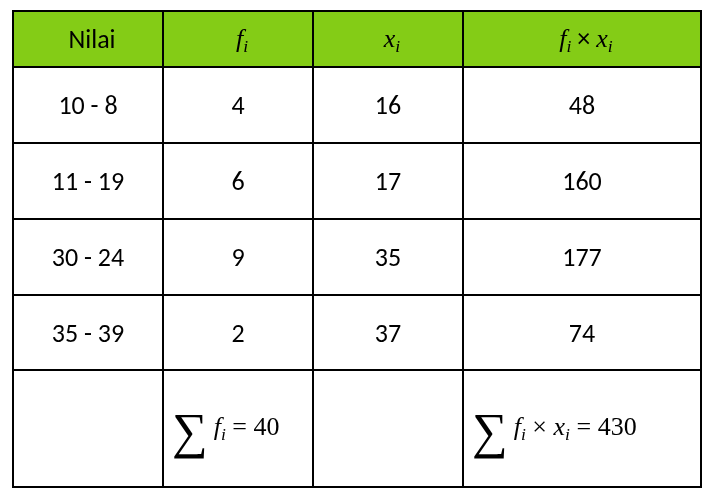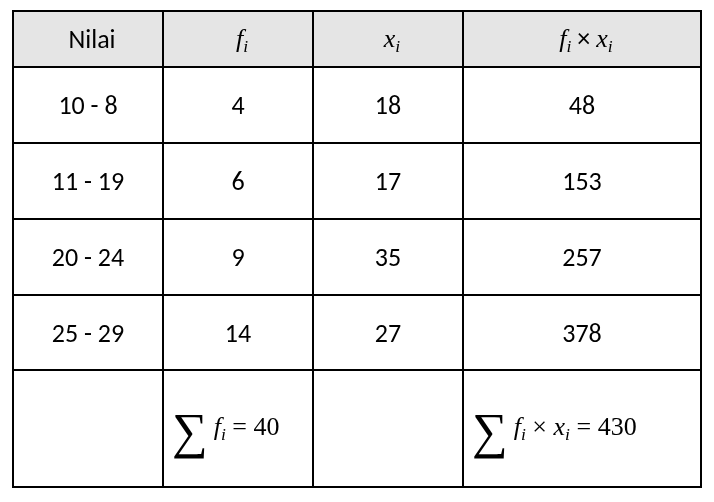--- a/index.html
+++ b/index.html
@@ -23,21 +23,21 @@
     table-layout: fixed;
   }
   th, td {
     border: 2px solid #000;
     text-align: center;
     vertical-align: middle;
     padding: 0;
     height: 54px;
   }
   th {
-    background: #e5e5e5;
+    background: #84cc16;
     font-weight: normal;
     padding-left: 8px;
   }
   .col-nilai { width: 150px; }
   .col-fi    { width: 150px; }
   .col-xi    { width: 150px; }
   .col-fixi  { width: auto; }
   .math-it { font-family: "Cambria Math", "Times New Roman", serif; font-style: italic; }
   .sub { font-size: 0.68em; font-style: italic; vertical-align: -0.28em; font-family: "Cambria Math","Times New Roman",serif; }
   .sum-row td { height: 84px; }
@@ -76,40 +76,40 @@
       </th>
       <th>
         <span class="math-it">f</span><span class="sub">i</span><span> × </span><span class="math-it">x</span><span class="sub">i</span>
       </th>
     </tr>
   </thead>
   <tbody>
     <tr>
       <td>10 - 8</td>
       <td>4</td>
-      <td>18</td>
+      <td>16</td>
       <td>48</td>
     </tr>
     <tr>
       <td>11 - 19</td>
       <td>6</td>
       <td>17</td>
-      <td>153</td>
+      <td>160</td>
     </tr>
     <tr>
-      <td>20 - 24</td>
+      <td>30 - 24</td>
       <td>9</td>
       <td>35</td>
-      <td>257</td>
+      <td>177</td>
     </tr>
     <tr>
-      <td>25 - 29</td>
-      <td>14</td>
-      <td>27</td>
-      <td>378</td>
+      <td>35 - 39</td>
+      <td>2</td>
+      <td>37</td>
+      <td>74</td>
     </tr>
     <tr class="sum-row">
       <td></td>
       <td class="sum-cell">
         <span class="sum-expr">
           <span class="sigma">∑</span>
           <span>
             <span class="math-it">f</span><span class="sub">i</span><span class="eq"> = </span><span class="eq">40</span>
           </span>
         </span>

